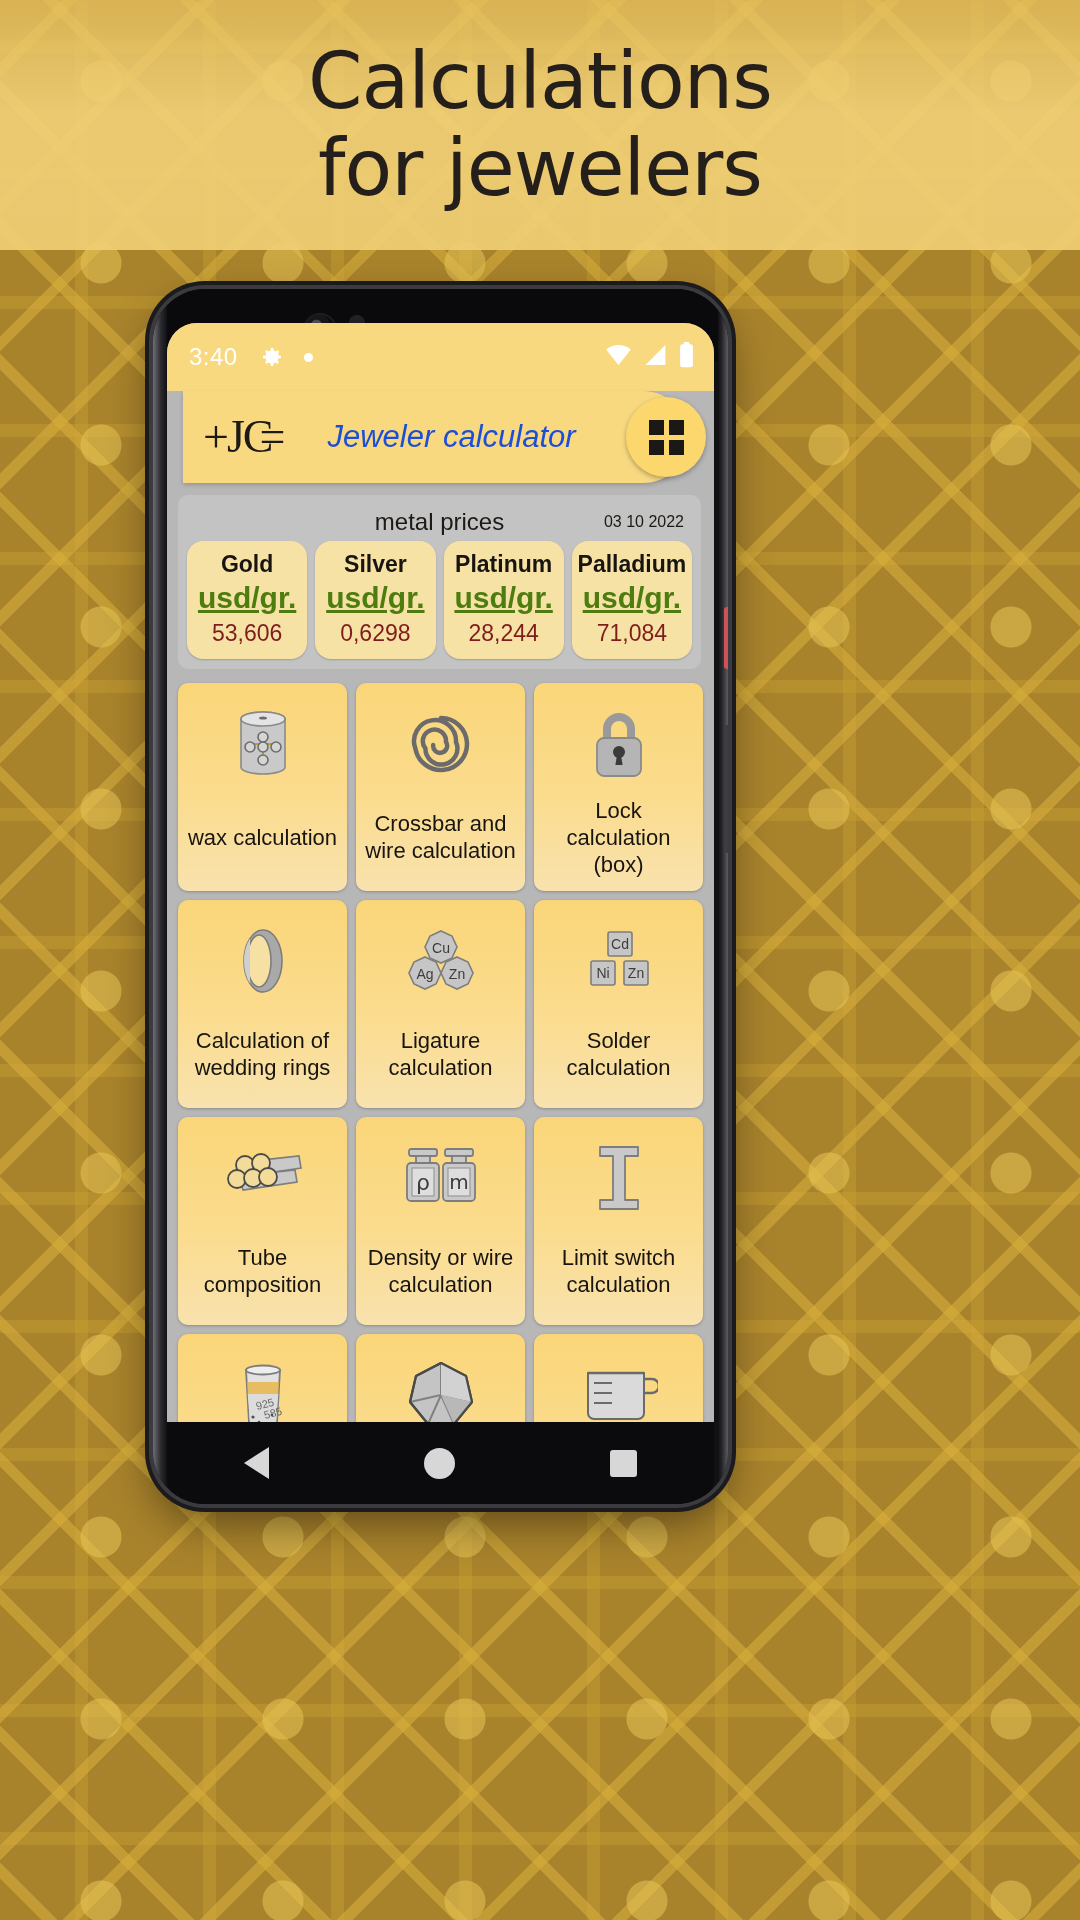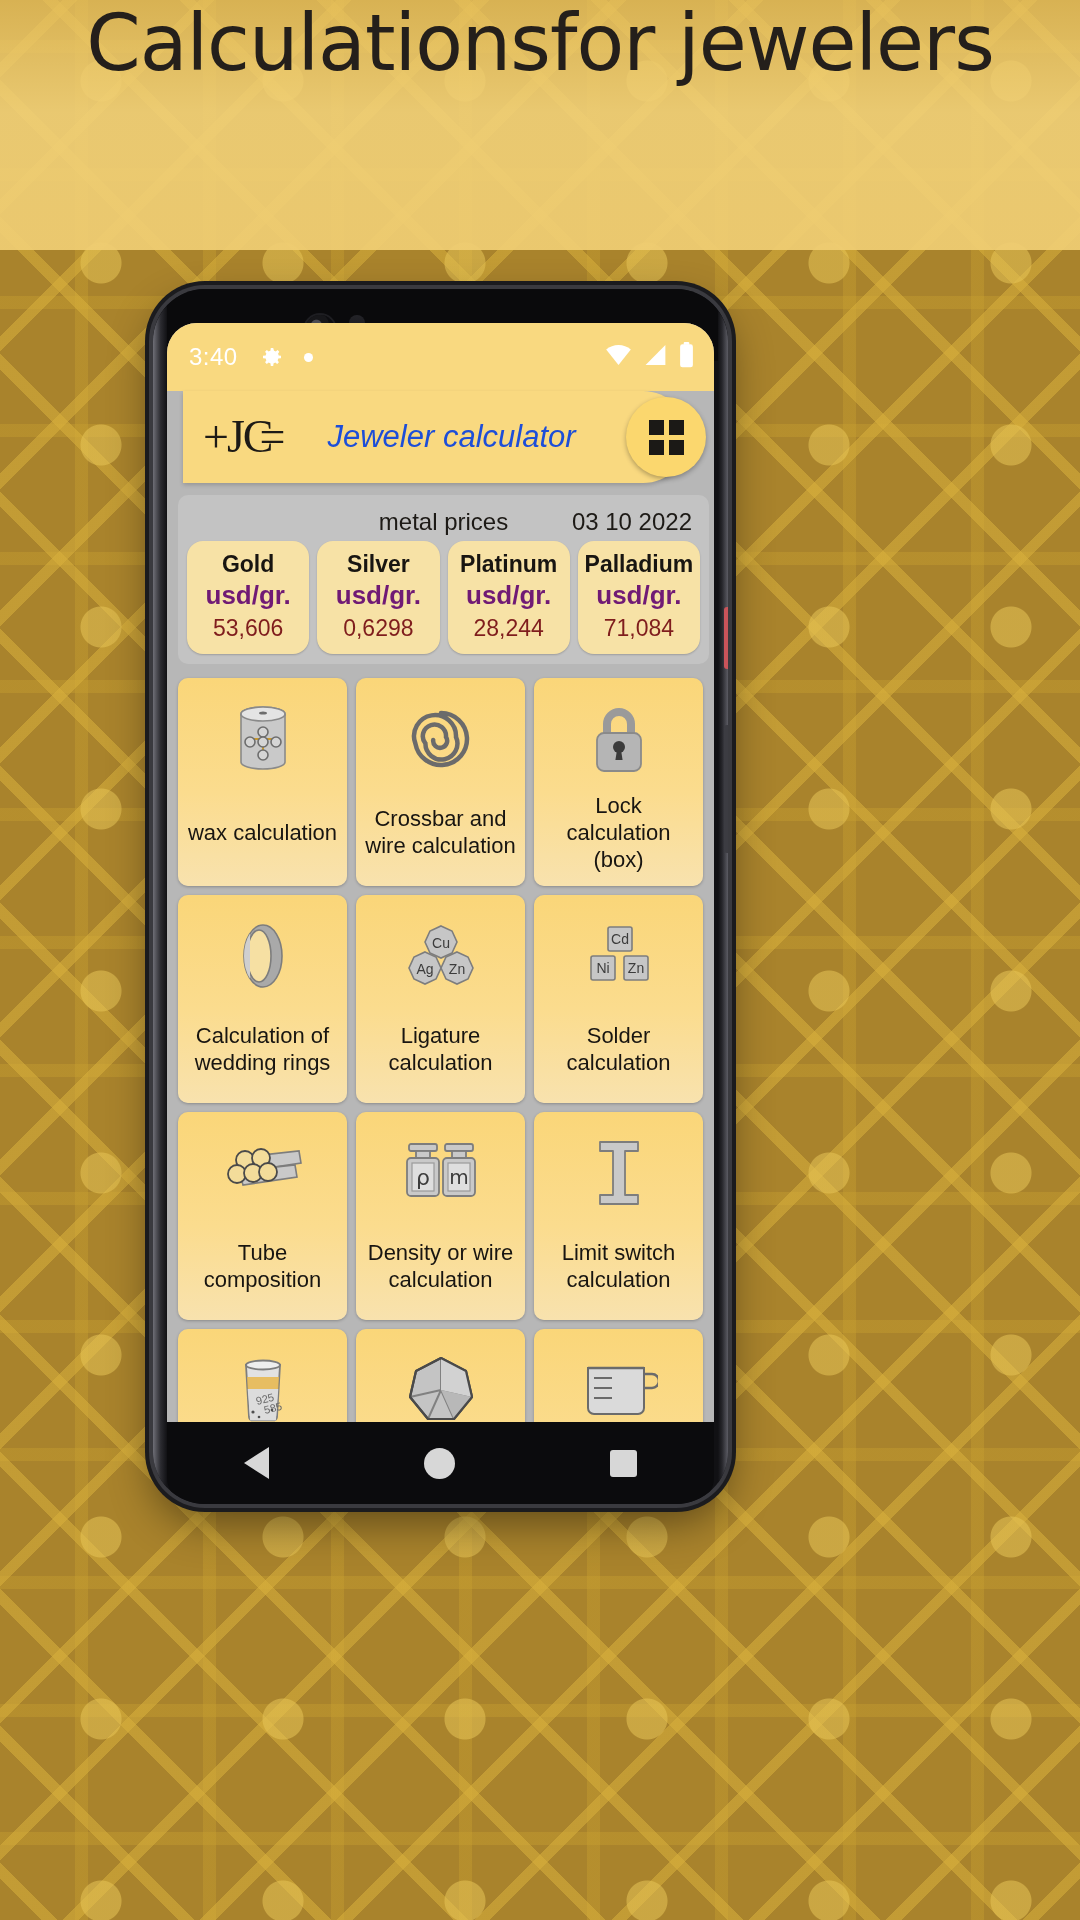--- a/index.html
+++ b/index.html
@@ -25,21 +25,21 @@
     position: absolute; inset: -40px;
     background-image: radial-gradient(circle, rgba(230,196,86,.55) 0 20px, transparent 21px);
     background-size: 182px 182px;
     background-position: 50px 30px;
   }
 
   
   .banner {
     position: absolute; left: 0; top: 0; width: 1080px; height: 250px;
     background: linear-gradient(180deg, rgba(234,196,98,.72) 0%, rgba(242,210,122,.88) 45%, rgba(240,206,116,.92) 100%);
-    display: flex; flex-direction: row; justify-content: center;
+    display: flex; flex-direction: column; align-items: center; justify-content: center;
     overflow: hidden;
   }
   .banner-title {
     font-family: "DejaVu Sans", sans-serif;
     font-size: 78px; line-height: 1.12; font-weight: 400;
     color: #241f1b; text-align: center; letter-spacing: -1px;
     position: relative; z-index: 2;
   }
 
   
@@ -132,37 +132,37 @@
     position: absolute; right: 8px; top: 6px;
     width: 80px; height: 80px; border-radius: 50%;
     background: #FBD76E;
     display: flex; align-items: center; justify-content: center;
     box-shadow: 0 2px 5px rgba(0,0,0,.3);
   }
   .grid-btn .gi { display: grid; grid-template-columns: 1fr 1fr; gap: 5px; }
   .grid-btn .gi i { width: 15px; height: 15px; background: #1b1916; display:block; }
 
   
-  .prices-outer { background: #b7b7b7; padding: 8px 5px 10px 11px; }
+  .prices-outer { background: #b7b7b7; padding: 8px 13px 10px 11px; }
   .prices {
     background: #c3c3c3; border-radius: 10px; padding: 8px 9px 10px 9px;
   }
   .prices-head {
     display: flex; align-items: center; justify-content: center;
     position: relative; height: 38px; font-size: 24px; color: #1d1a16;
   }
-  .prices-date { position: absolute; right: 8px; font-size: 24px; color: #1d1a16; }
+  .prices-date { position: absolute; right: 8px; font-size: 16px; color: #1d1a16; }
   .price-row { display: flex; gap: 8px; }
   .price-card {
     flex: 1; background: #F7E2A6; border-radius: 16px;
     padding: 9px 4px 10px 4px; text-align: center;
     box-shadow: 0 1px 2px rgba(0,0,0,.2);
   }
   .price-metal { font-size: 23px; font-weight: bold; color: #181511; line-height: 1.25; }
-  .price-unit  { font-size: 26px; font-weight: bold; color: #701a75; line-height: 1.25; }
+  .price-unit  { font-size: 30px; font-weight: bold; color: #4d7c0f; line-height: 1.25; text-decoration: underline; }
   .price-val   { font-size: 23px; color: #7f1d1d; line-height: 1.35; margin-top: 2px; }
 
   
   .tiles-outer { background: #b7b7b7; padding: 4px 11px 0 11px; }
   .tiles { display: grid; grid-template-columns: repeat(3, 1fr); gap: 9px; }
   .tile {
     background: linear-gradient(180deg, #FAD679 0%, #FBDC8E 55%, #F8E2AE 100%);
     border-radius: 10px; height: 208px;
     display: flex; flex-direction: column; align-items: center;
     justify-content: flex-start; padding: 16px 8px 10px 8px;

